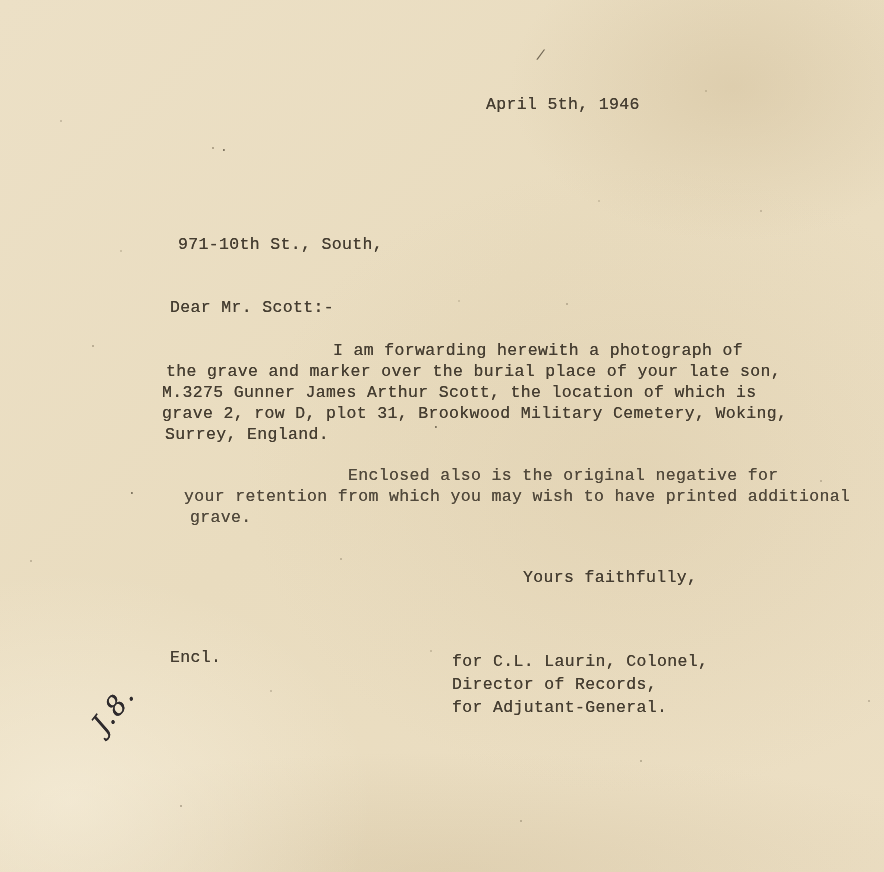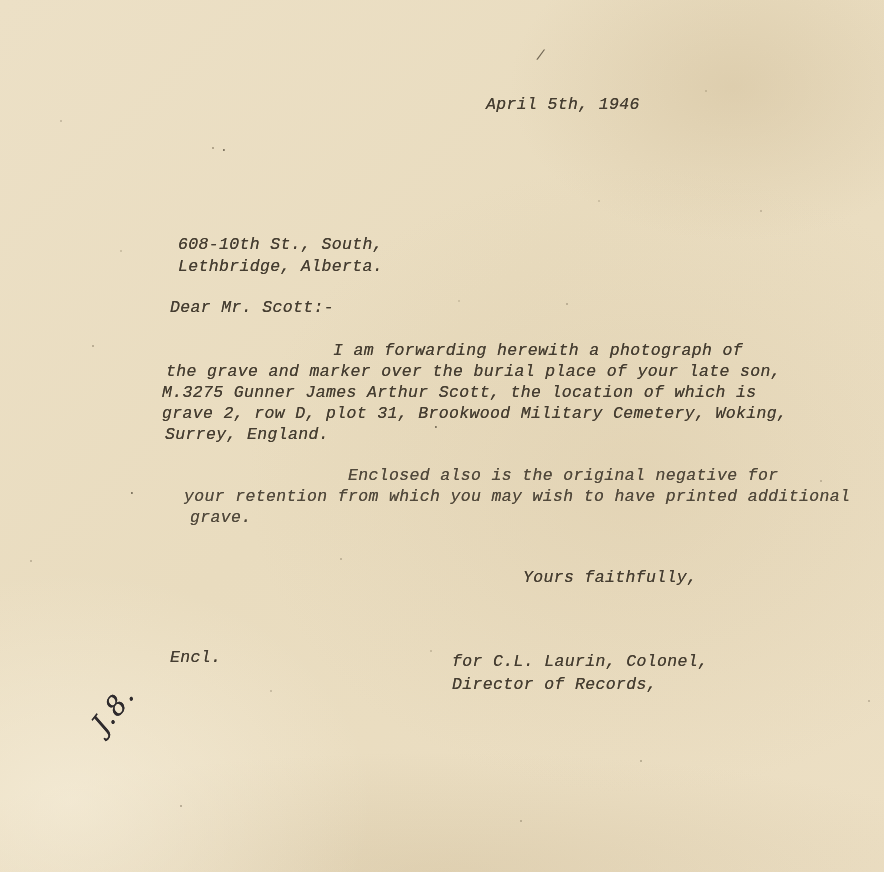--- a/index.html
+++ b/index.html
@@ -20,21 +20,20 @@
       radial-gradient(ellipse 320px 220px at 83% 10%, rgba(203,183,146,0.38), transparent 70%),
       radial-gradient(ellipse 420px 320px at 8% 92%, rgba(250,243,226,0.55), transparent 72%),
       radial-gradient(ellipse 520px 420px at 72% 55%, rgba(208,189,152,0.28), transparent 75%),
       radial-gradient(ellipse 700px 150px at 50% 100%, rgba(196,176,138,0.30), transparent 80%),
       linear-gradient(135deg, #ece0c6 0%, #e9dcbf 45%, #ecdfc4 100%);
   }
   .line {
     position: absolute;
     white-space: pre;
     text-shadow: 0 0 0.6px rgba(58,50,38,0.85);
-    font-style: italic;
   }
   .faded { opacity: 0.92; }
   
   .date        { left: 486px; top:  95px; }
   .addr1       { left: 187px; top: 213px; }
   .addr2       { left: 178px; top: 235px; }
   .addr3       { left: 178px; top: 257px; }
   .salutation  { left: 164px; top: 298px; margin-left: 6px; }
   .p1l1        { left: 333px; top: 341px; }
   .p1l2        { left: 166px; top: 362px; }
@@ -103,41 +102,41 @@
 </style>
 </head>
 <body>
 
 <div class="scan">
 
   <div class="specks"></div>
 
   <div class="line date">April 5th, 1946</div>
 
-  <div class="line addr2">608-10th St., South,</div>
-  <div class="line addr3">Lethbridge, Alberta.</div>
+  <div class="line addr2">971-10th St., South,</div>
 
   <div class="line salutation">Dear Mr. Scott:-</div>
 
   <div class="line p1l1">I am forwarding herewith a photograph of</div>
   <div class="line p1l2">the grave and marker over the burial place of your late son,</div>
   <div class="line p1l3">M.3275 Gunner James Arthur Scott, the location of which is</div>
   <div class="line p1l4">grave 2, row D, plot 31, Brookwood Military Cemetery, Woking,</div>
   <div class="line p1l5">Surrey, England.</div>
 
   <div class="line p2l1 faded">Enclosed also is the original negative for</div>
   <div class="line p2l2 faded">your retention from which you may wish to have printed additional</div>
   <div class="line p2l3 faded">grave.</div>
 
   <div class="line closing">Yours faithfully,</div>
 
   <div class="line encl">Encl.</div>
 
   <div class="line sig1">for C.L. Laurin, Colonel,</div>
   <div class="line sig2">Director of Records,</div>
+  <div class="line sig3">for Adjutant-General.</div>
 
   <div class="handwritten">J.8.</div>
 
   <div class="stray stray-slash">/</div>
   <div class="stray stray-dot-1">·</div>
   <div class="stray stray-dot-2">.</div>
   <div class="stray stray-dot-3">.</div>
 
 </div>
 

